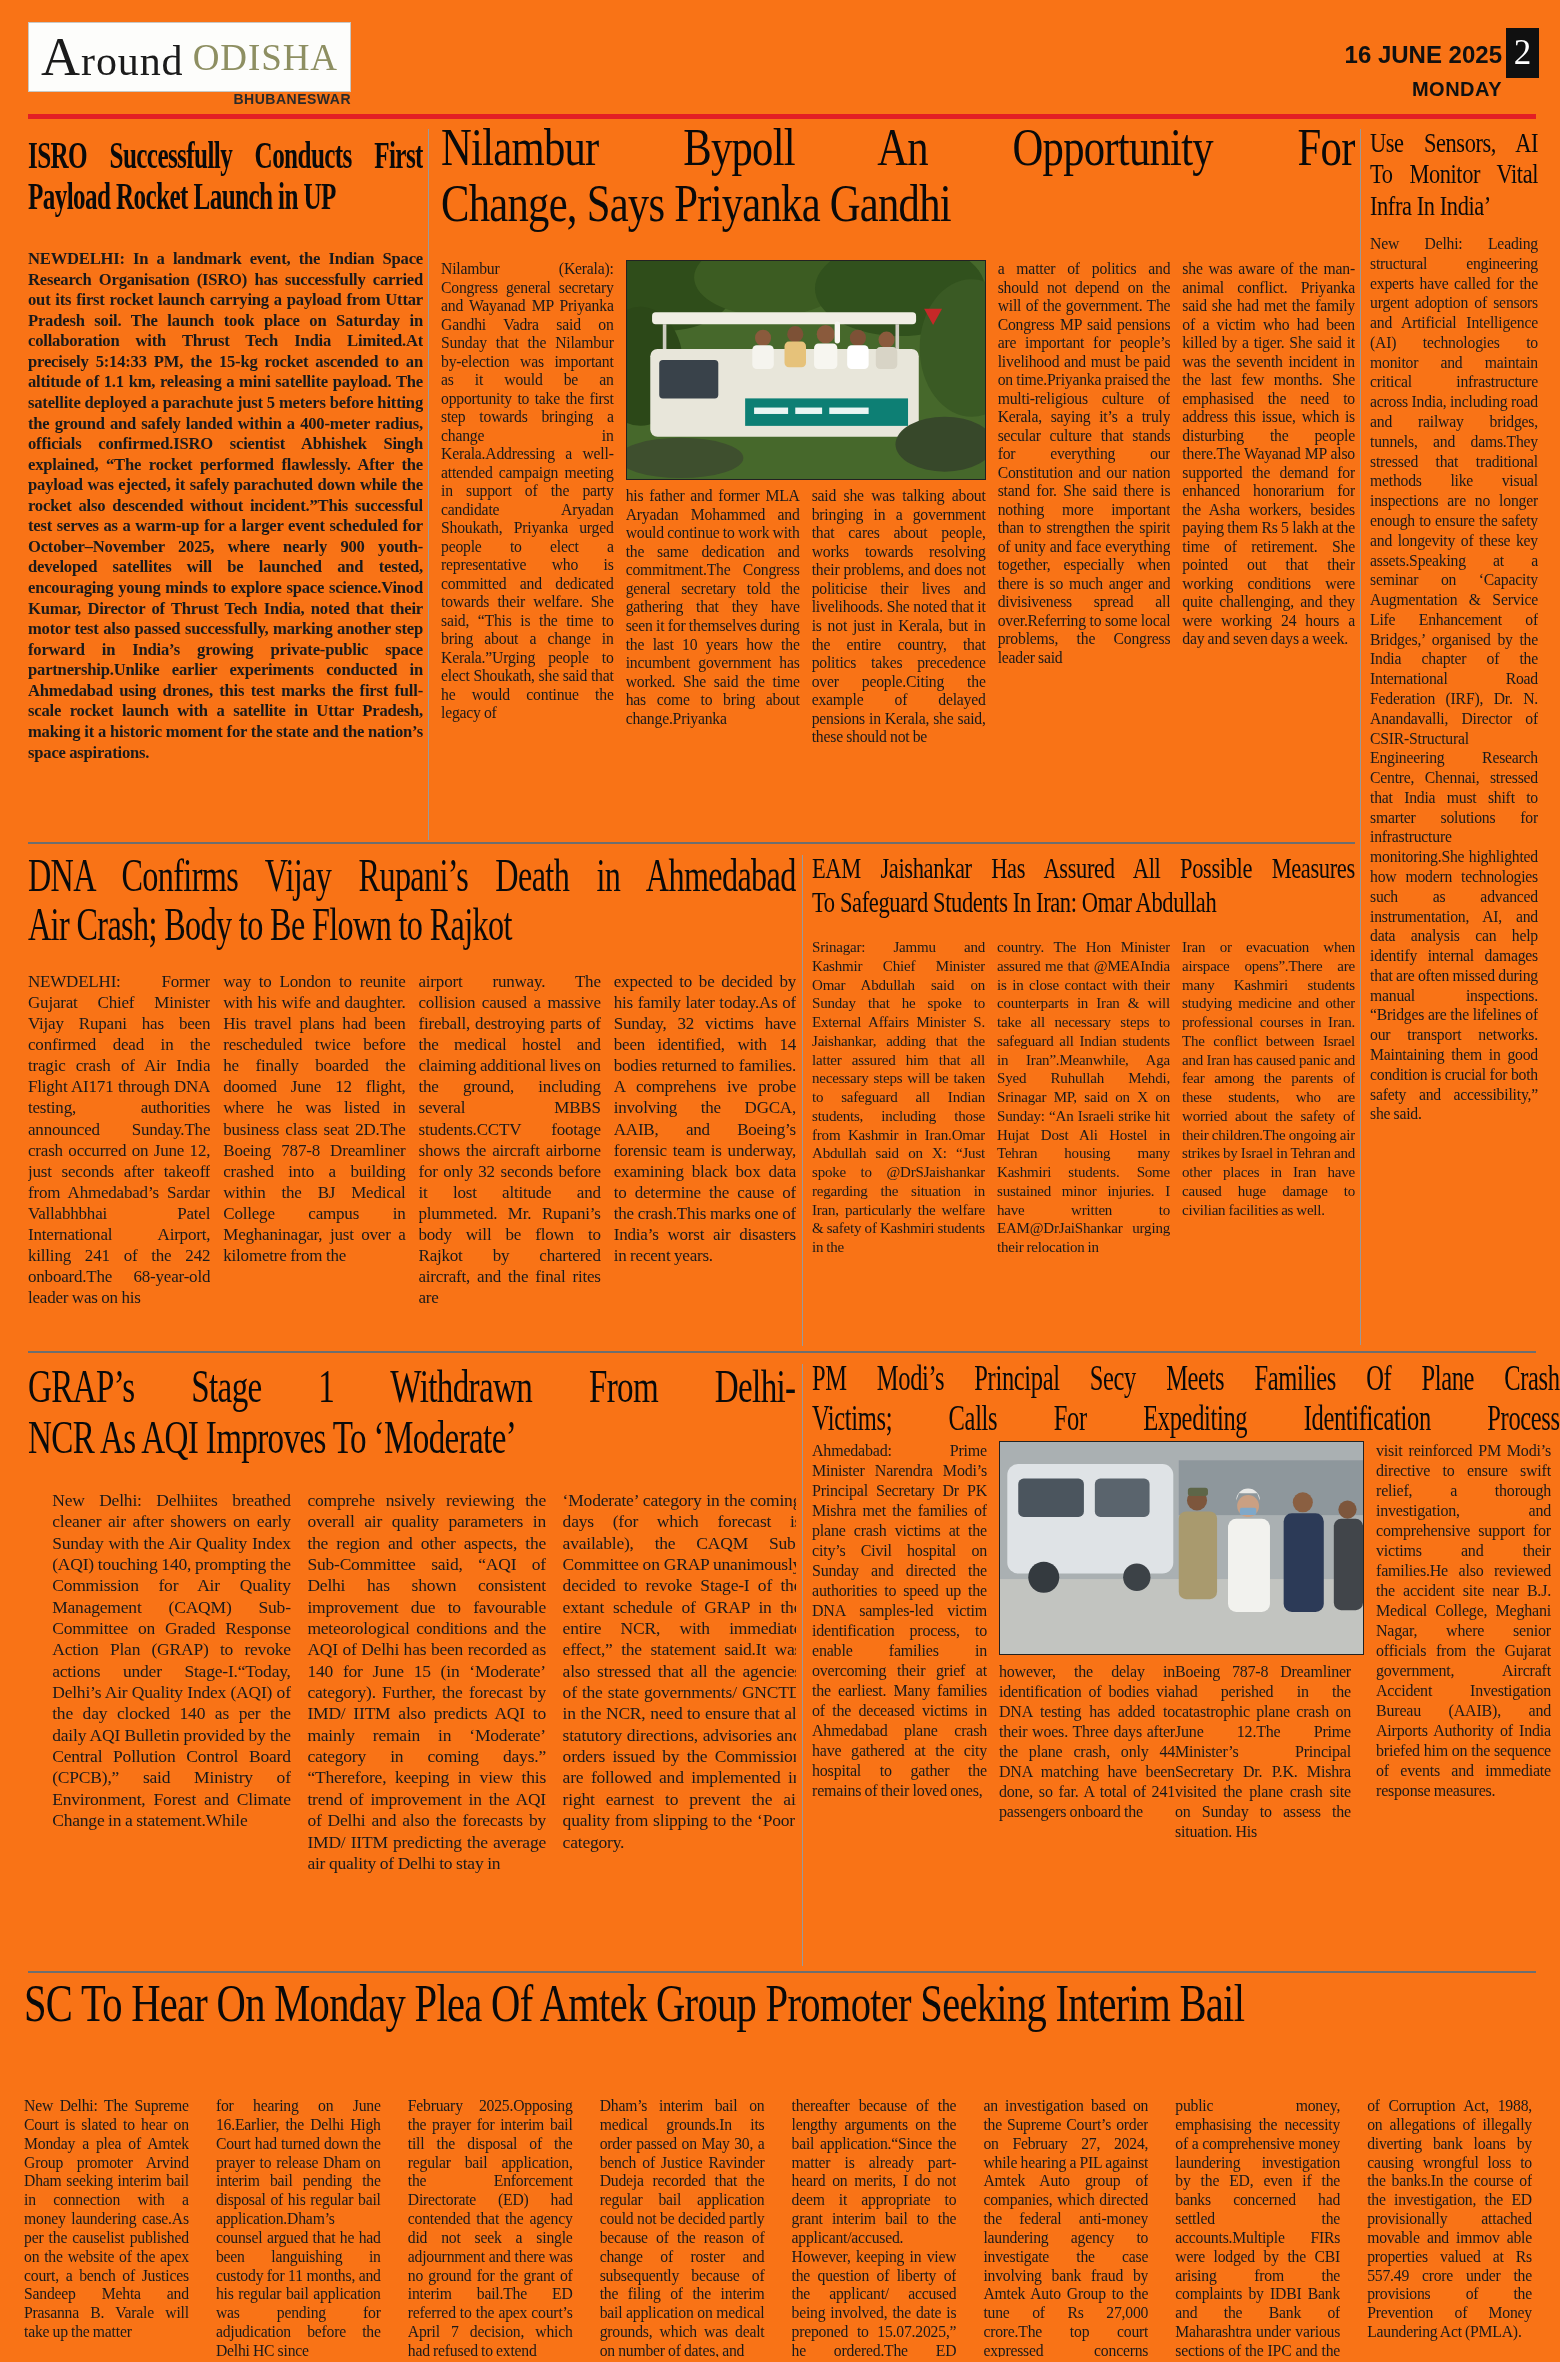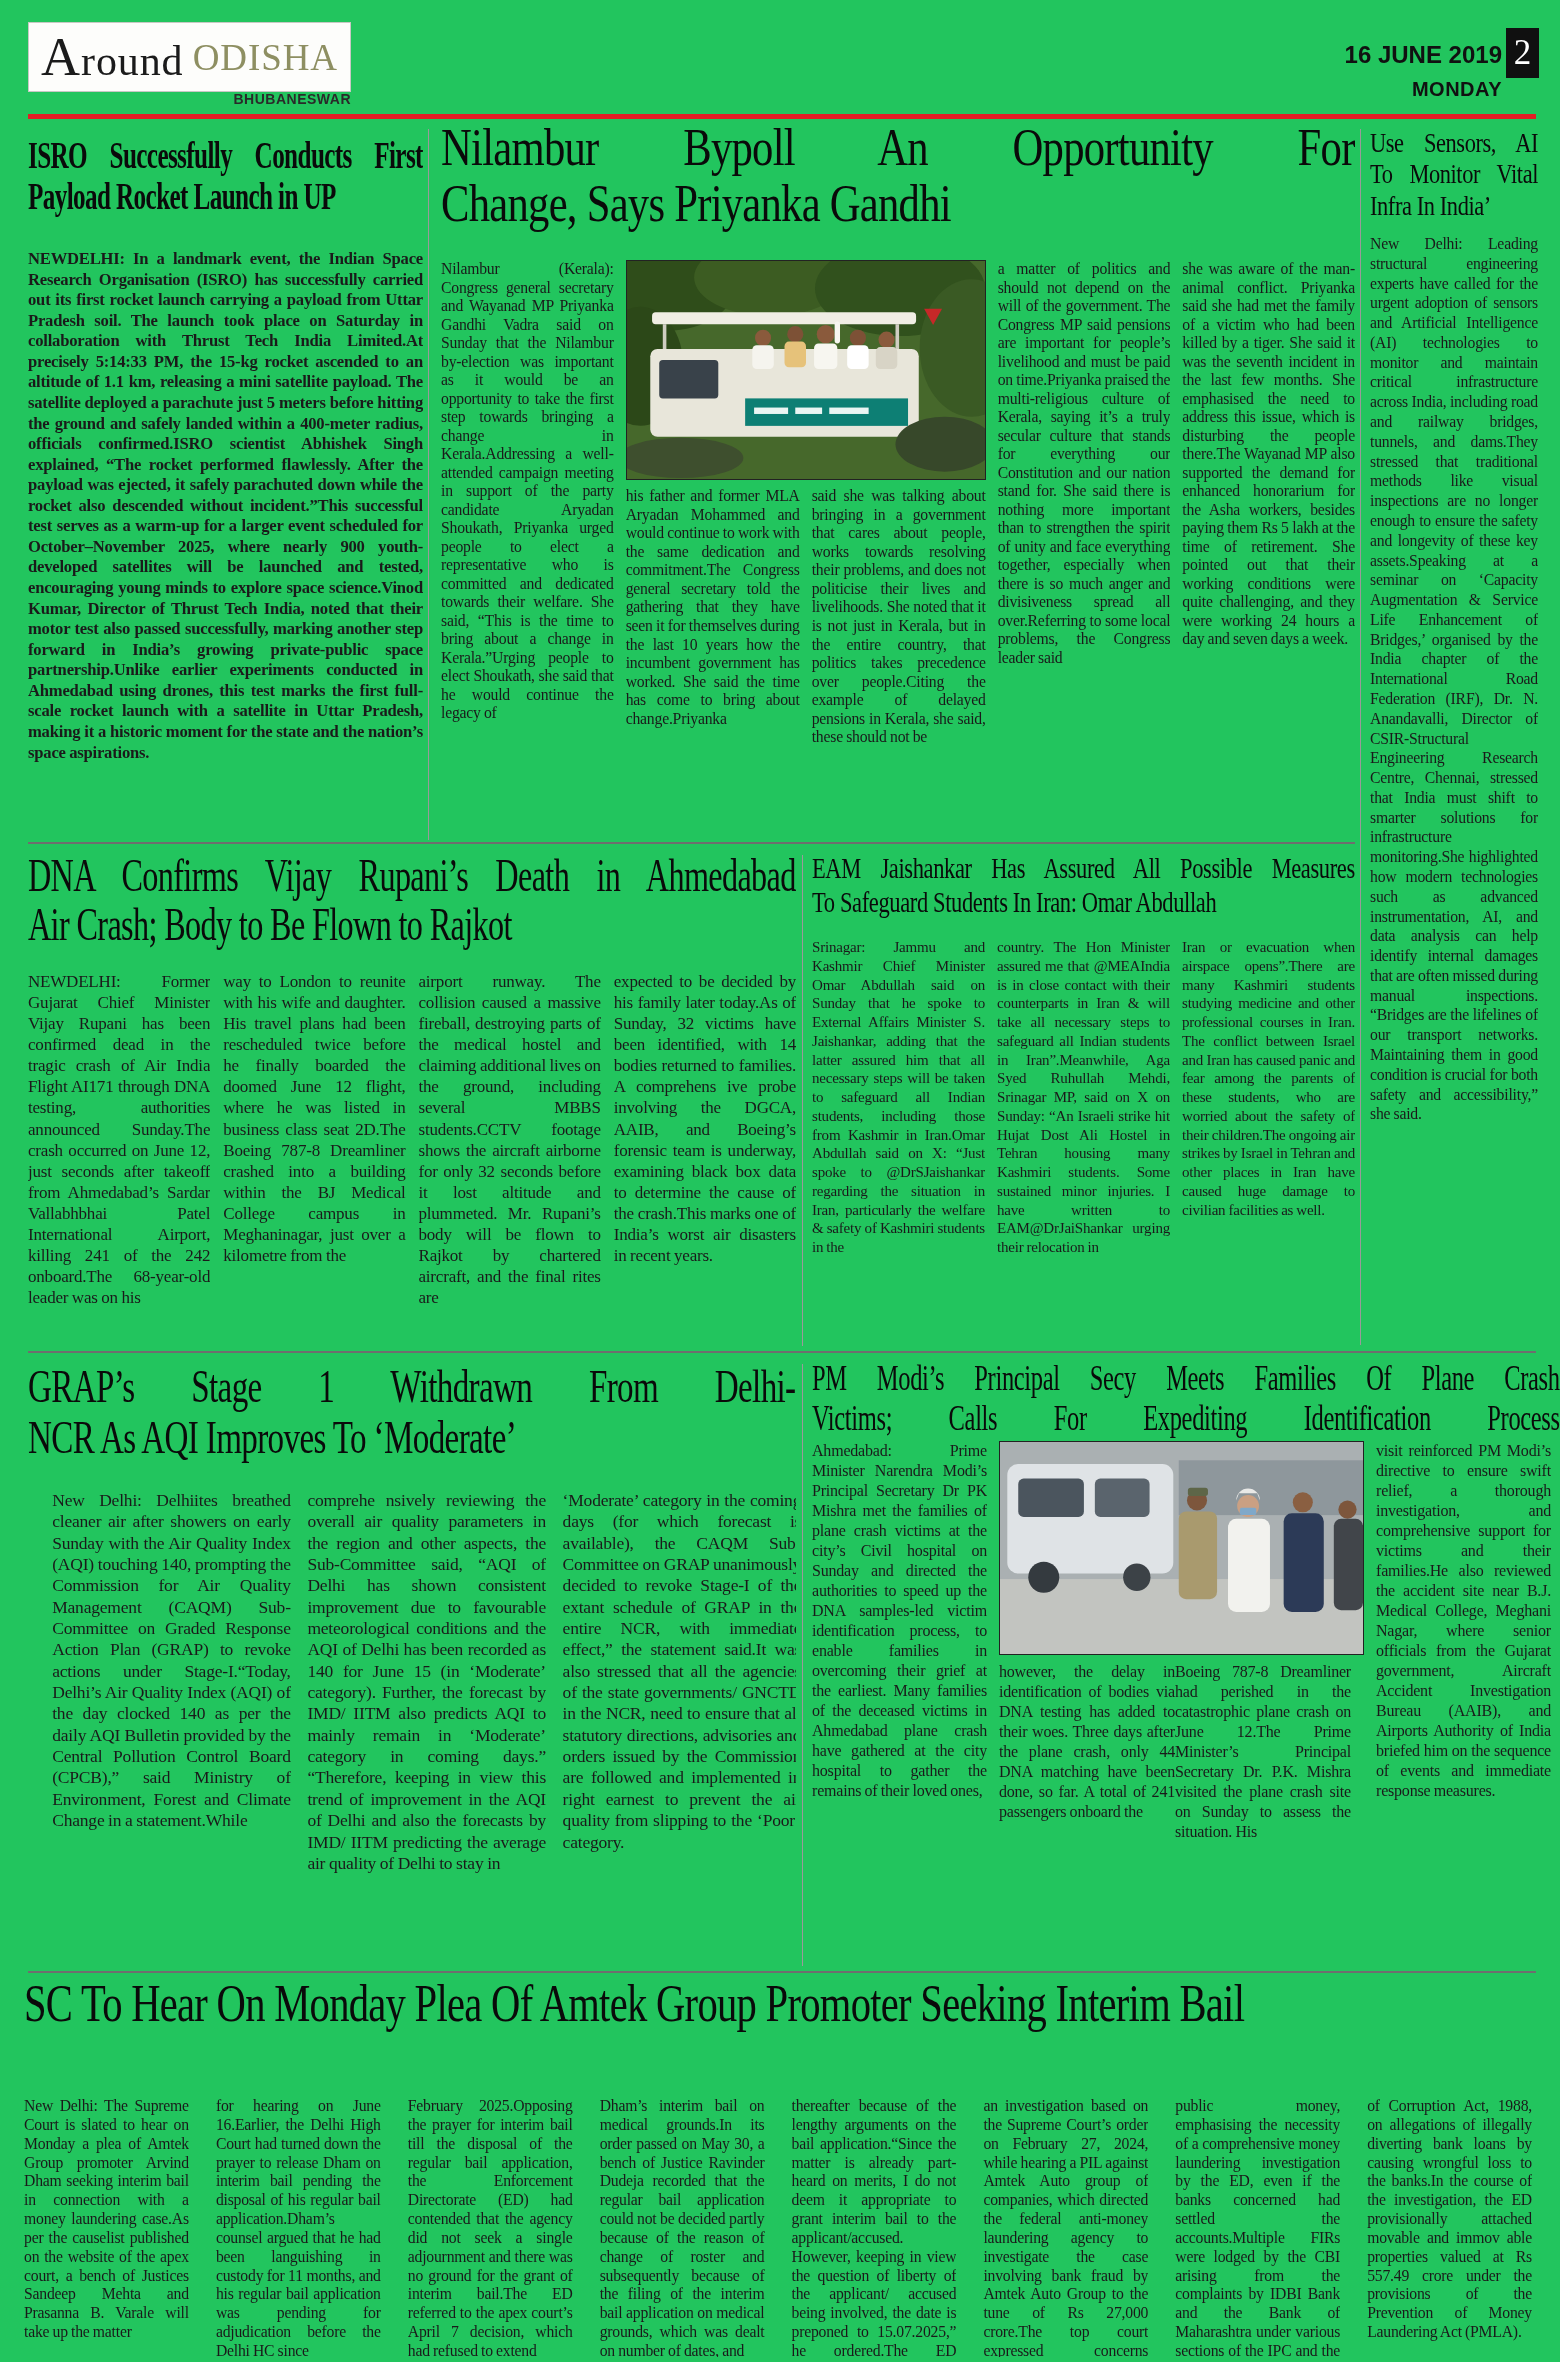--- a/index.html
+++ b/index.html
@@ -1,16 +1,16 @@
 <!DOCTYPE html>
 <html style="font-size:14.8px"><head>
 <meta charset="utf-8">
 <style>
   html,body{margin:0;padding:0;background:#e9e9e9;}
-  .page{position:relative;width:1561px;height:2363px;background:#22c55e;overflow:hidden;
+  .page{position:relative;width:1561px;height:2363px;background:#f97316;overflow:hidden;
         font-family:"Liberation Serif","DejaVu Serif",serif;color:#161616;}
   .abs{position:absolute;}
   
   .masthead-box{left:28px;top:22px;width:321px;height:68px;border:1.8px solid #c8c8c4;
                 display:flex;align-items:center;justify-content:center;background:#fdfdfb;}
   .brand-first{font-size:42px;color:#1b1b1b;letter-spacing:0.9px;}
   .brand-first::first-letter{font-size:54px;}
   .brand-second{font-size:37px;color:#8e8f62;margin-left:9.2px;letter-spacing:0.9px;}
   .city{left:222px;top:91px;width:129px;text-align:right;
         font-family:"Liberation Sans","DejaVu Sans",sans-serif;font-weight:bold;
@@ -46,21 +46,21 @@
 </head>
 <body>
 
 <div class="page">
 
   <div class="abs masthead-box">
     <span class="brand-first">Around</span>
     <span class="brand-second">ODISHA</span>
   </div>
   <div class="abs city">BHUBANESWAR</div>
-  <div class="abs date-line">16 JUNE 2019</div>
+  <div class="abs date-line">16 JUNE 2025</div>
   <div class="abs page-num-box">2</div>
   <div class="abs day-line">MONDAY</div>
   <div class="abs red-rule"></div>
 
   <section style="left:28px;top:136px;width:395px;height:713px;font-weight:bold;">
     <div class="abs hl cond68" style="left:0;top:0;font-size:37px;line-height:1.1;">
       <div class="ln stretch">ISRO Successfully Conducts First</div>
       <div class="ln">Payload Rocket Launch in UP</div>
     </div>
     <div class="abs bt" style="left:0;top:113px;width:395px;height:595px;font-size:16.6px;line-height:1.24;">NEWDELHI: In a landmark event, the Indian Space Research Organisation (ISRO) has successfully carried out its first rocket launch carrying a payload from Uttar Pradesh soil. The launch took place on Saturday in collaboration with Thrust Tech India Limited.At precisely 5:14:33 PM, the 15-kg rocket ascended to an altitude of 1.1 km, releasing a mini satellite payload. The satellite deployed a parachute just 5 meters before hitting the ground and safely landed within a 400-meter radius, officials confirmed.ISRO scientist Abhishek Singh explained, “The rocket performed flawlessly. After the payload was ejected, it safely parachuted down while the rocket also descended without incident.”This successful test serves as a warm-up for a larger event scheduled for October–November 2025, where nearly 900 youth-developed satellites will be launched and tested, encouraging young minds to explore space science.Vinod Kumar, Director of Thrust Tech India, noted that their motor test also passed successfully, marking another step forward in India’s growing private-public space partnership.Unlike earlier experiments conducted in Ahmedabad using drones, this test marks the first full-scale rocket launch with a satellite in Uttar Pradesh, making it a historic moment for the state and the nation’s space aspirations.</div>

